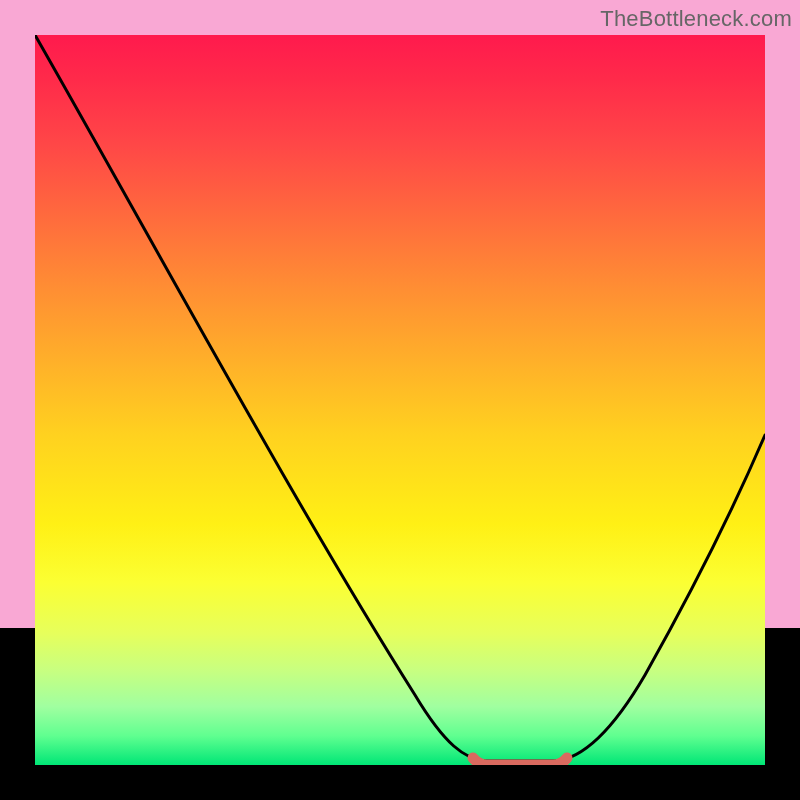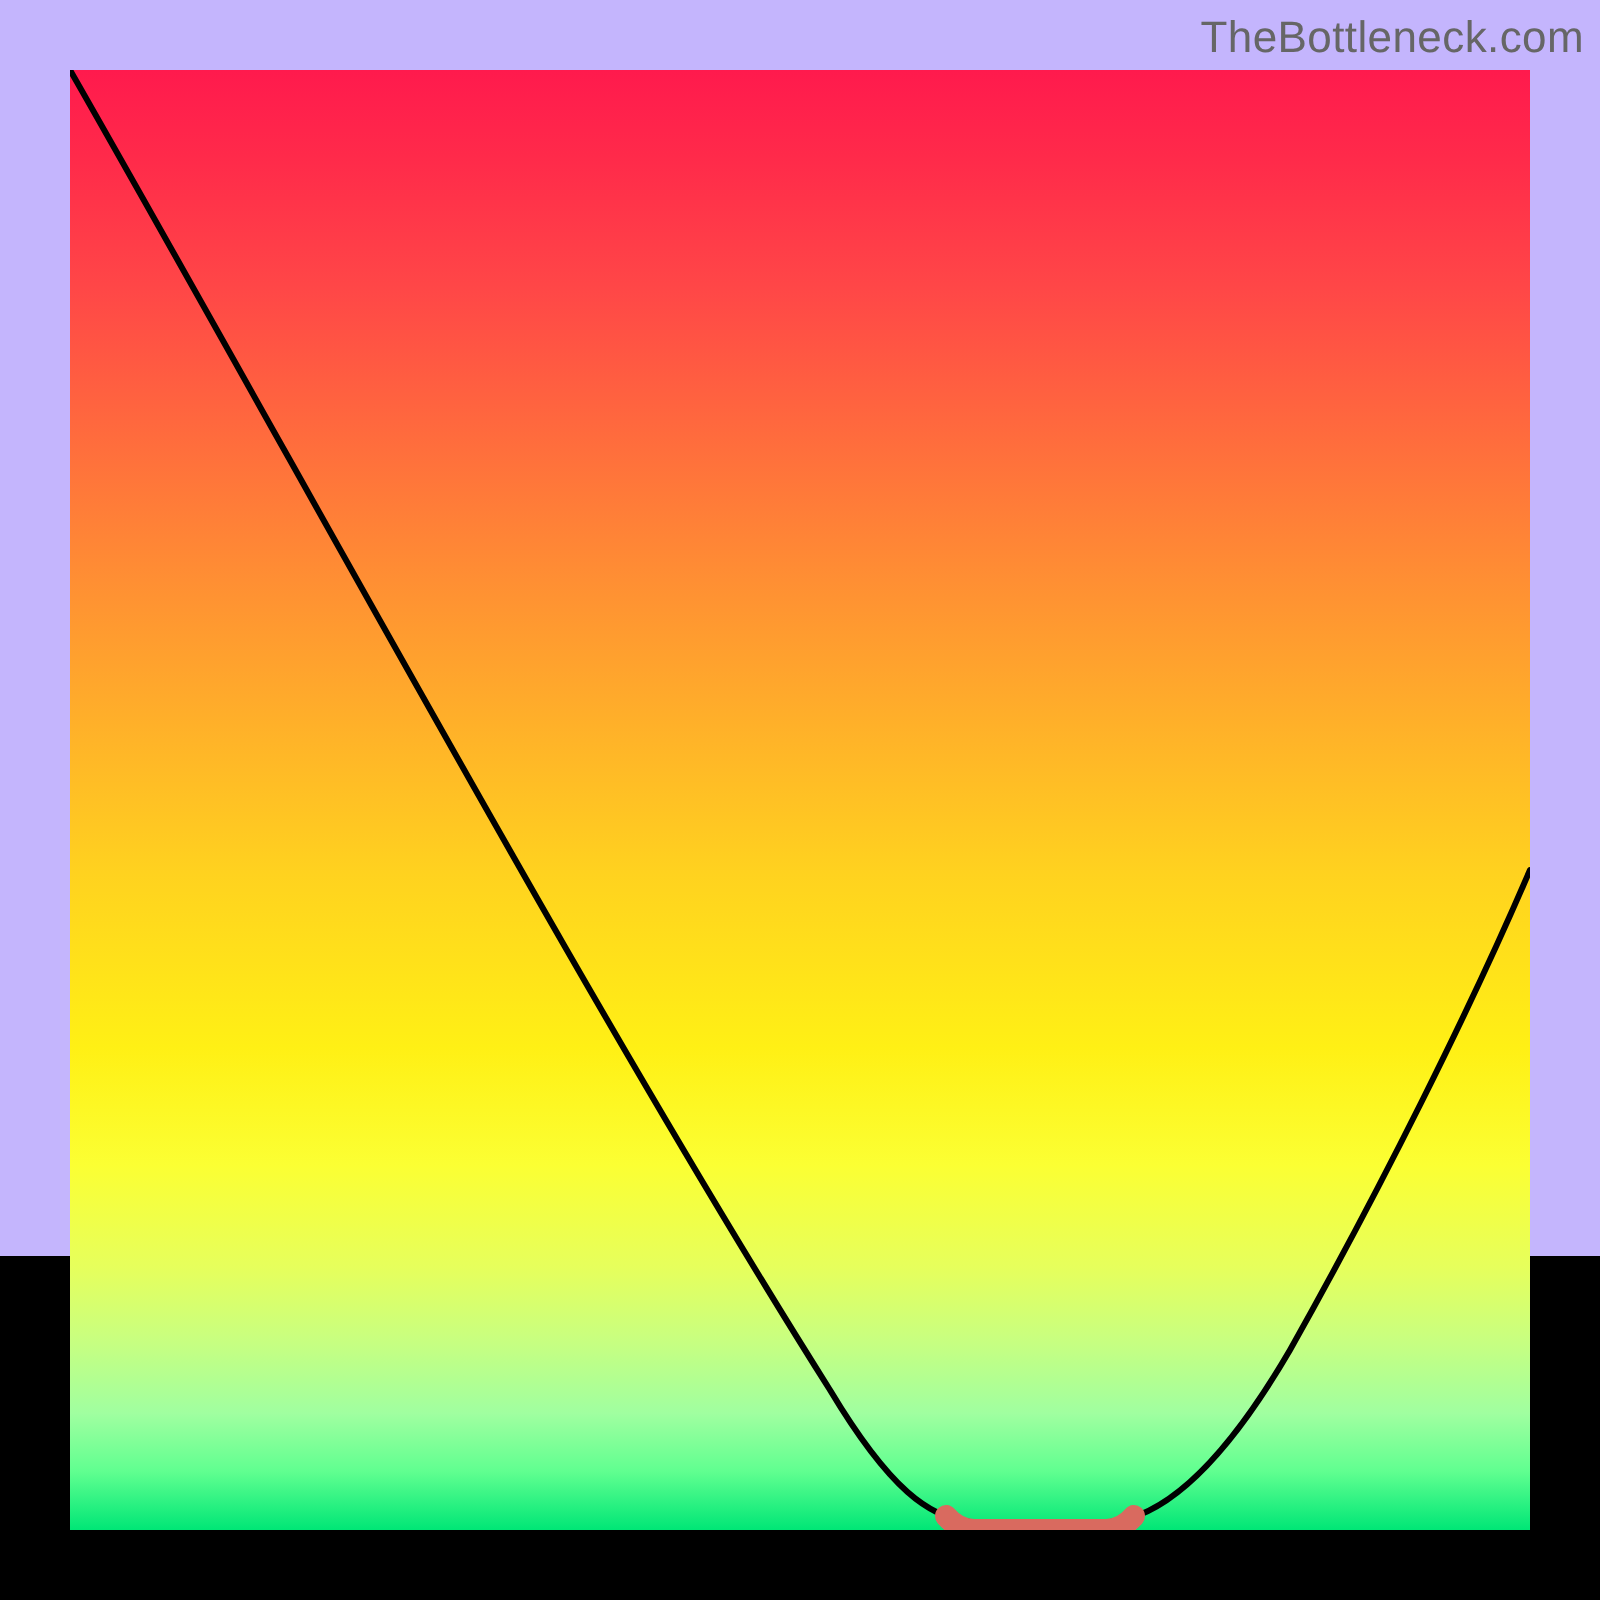--- a/index.html
+++ b/index.html
@@ -10,21 +10,21 @@
     background: #000;
     overflow: hidden;
     font-family: Arial, Helvetica, sans-serif;
   }
   .frame {
     position: absolute;
     left: 0;
     top: 0;
     width: 800px;
     height: 628px;
-    background: #c4b5fd;
+    background: #f9a8d4;
   }
   .plot {
     position: absolute;
     left: 35px;
     top: 35px;
     width: 730px;
     height: 730px;
     background: linear-gradient(to bottom,
       #ff1a4d 0%,
       #ff2a4a 6%,

